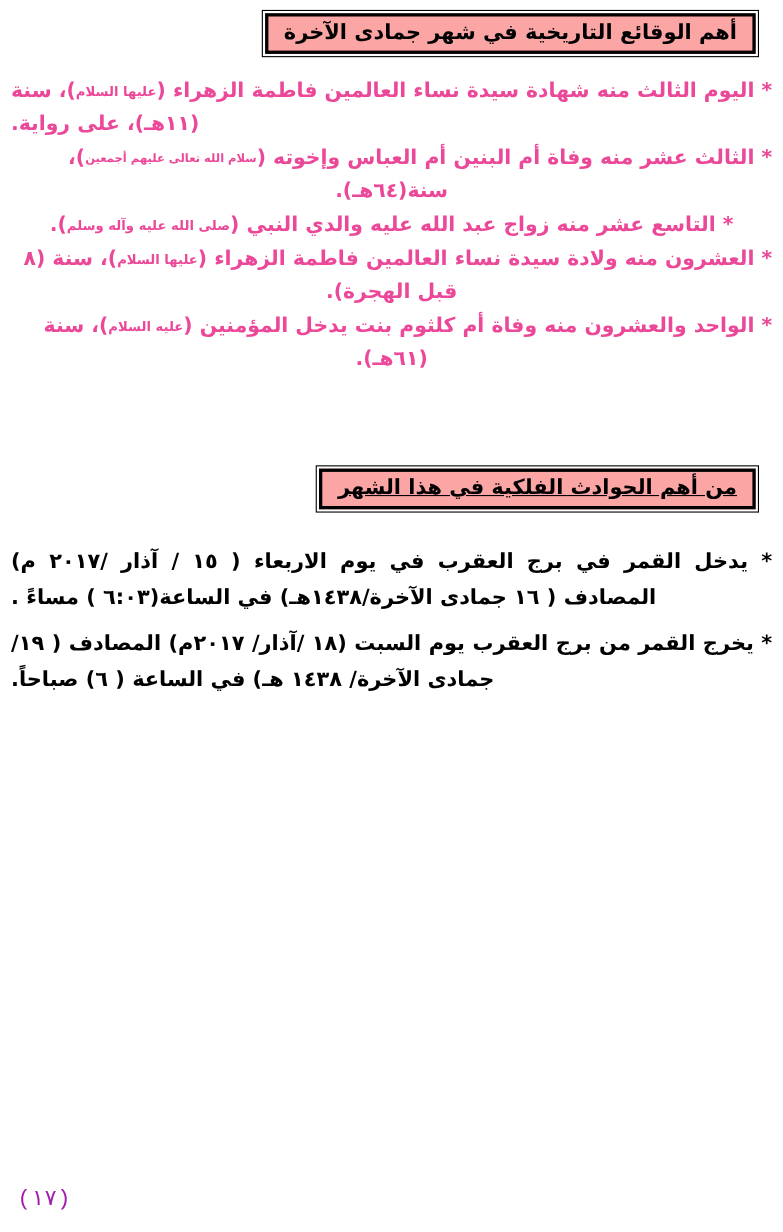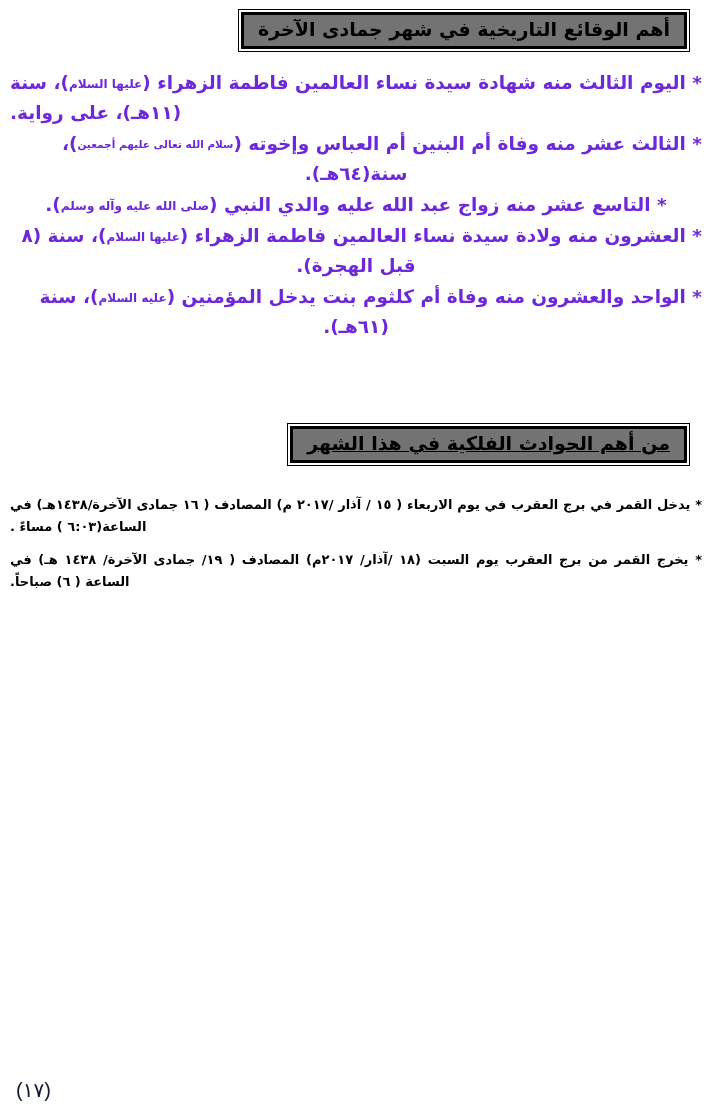--- a/index.html
+++ b/index.html
@@ -32,21 +32,21 @@
   }
   .heading-box {
     display: inline-block;
     border: 1px solid #000;
     padding: 2px;
     background: #fff;
   }
   .heading-box-inner {
     border: 3px solid #000;
     padding: 2px 14px 5px 14px;
-    background: #737373;
+    background: #fca5a5;
   }
   .heading-text {
     font-family: "DejaVu Sans", "Liberation Sans", sans-serif;
     font-weight: bold;
     font-size: 19px;
     line-height: 1.28;
     white-space: nowrap;
     color: #000;
   }
 
@@ -76,36 +76,36 @@
     top: 494px;
     right: 10px;
     left: 10px;
   }
 
   .line {
     font-family: "DejaVu Sans", "Liberation Sans", sans-serif;
     font-weight: bold;
     font-size: 18.5px;
     line-height: 1.62;
-    color: #6d28d9;
+    color: #ec4899;
     margin: 0 0 1px 0;
     direction: rtl;
   }
   .line.center {
     text-align: right;
   }
   .line.justify-tail {
     text-align: justify;
     text-align-last: left;
   }
 
   .astro-para {
     font-family: "DejaVu Sans", "Liberation Sans", sans-serif;
     font-weight: bold;
-    font-size: 13px;
+    font-size: 19px;
     line-height: 1.72;
     color: #000;
     margin: 0 0 10px 0;
     text-align: justify;
     text-align-last: left;
     direction: rtl;
   }
 
   
   .honorific-small {
@@ -120,23 +120,23 @@
     font-weight: bold;
     vertical-align: 1px;
     letter-spacing: -1.2px;
   }
 
   
   .page-number {
     position: absolute;
     bottom: 18px;
     left: 16px;
-    font-family: Liberation Sans, sans-serif;
+    font-family: Liberation Mono, monospace;
     font-size: 20px;
-    color: #0f172a;
+    color: #a21caf;
     direction: rtl;
   }
 </style>
 </head>
 <body>
 
 <div class="page">
 
   <div id="heading-one-wrap" class="heading-box-wrap">
     <div class="heading-box">

